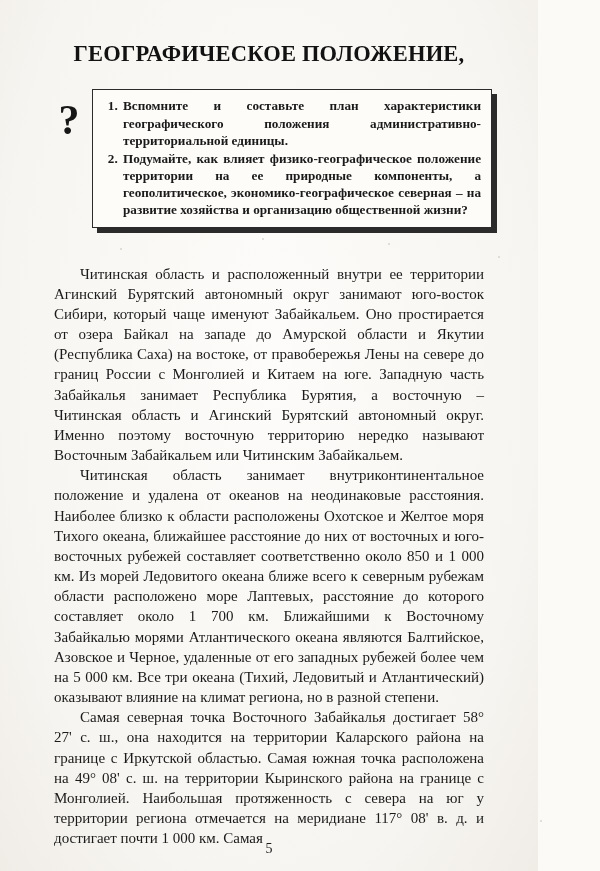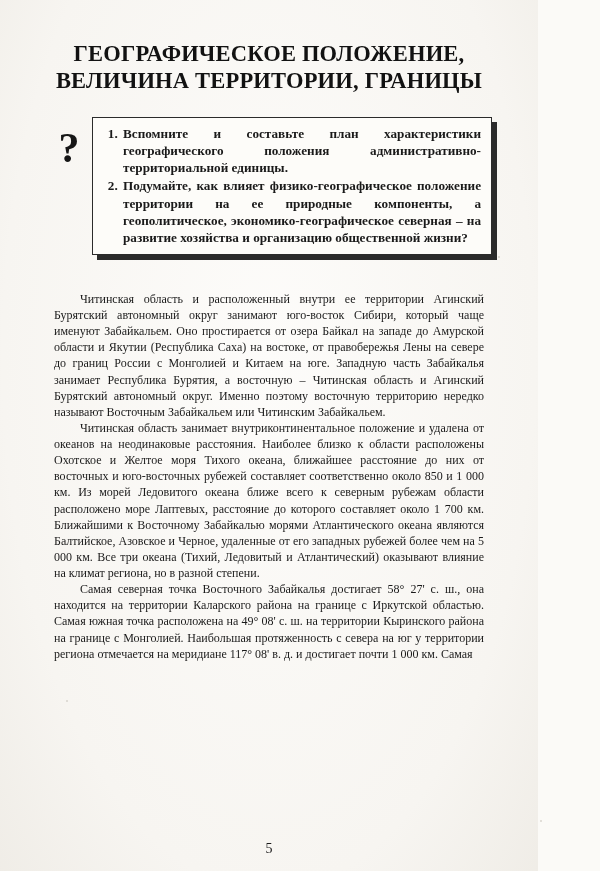--- a/index.html
+++ b/index.html
@@ -87,21 +87,21 @@
     font-weight: bold;
     text-align: justify;
     margin: 0 0 1px 0;
     padding-left: 2px;
   }
   .body-text {
     margin: 36px 42px 0 42px;
   }
   .body-text p {
     margin: 0;
-    font-size: 12px;
+    font-size: 15px;
     line-height: 1.345;
     text-align: justify;
     text-indent: 26px;
     hyphens: manual;
   }
   .page-number {
     position: absolute;
     bottom: 38px;
     left: 0;
     width: 100%;
@@ -116,21 +116,20 @@
     opacity: 0.55;
   }
 </style>
 </head>
 <body>
 
 <div class="page">
 
   <div class="title-block">
     <div class="title-line">ГЕОГРАФИЧЕСКОЕ ПОЛОЖЕНИЕ,</div>
-    <div class="title-line">ВЕЛИЧИНА ТЕРРИТОРИИ, ГРАНИЦЫ</div>
   </div>
 
   <div class="qbox-wrap">
     <div class="qmark">?</div>
     <div class="qbox-shadow">
       <div class="qbox">
         <ol class="qlist">
           <li>Вспомните и составьте план характеристики географического положения административно-территориальной единицы.</li>
           <li>Подумайте, как влияет физико-географическое положение территории на ее природные компоненты, а геополитическое, экономико-географическое северная – на развитие хозяйства и организацию общественной жизни?</li>
         </ol>

